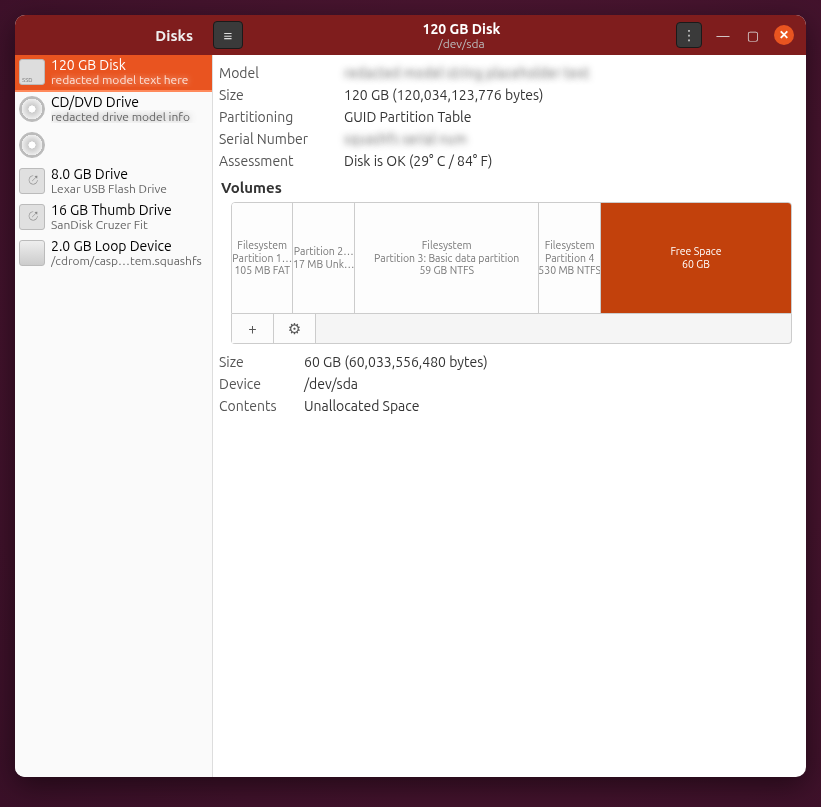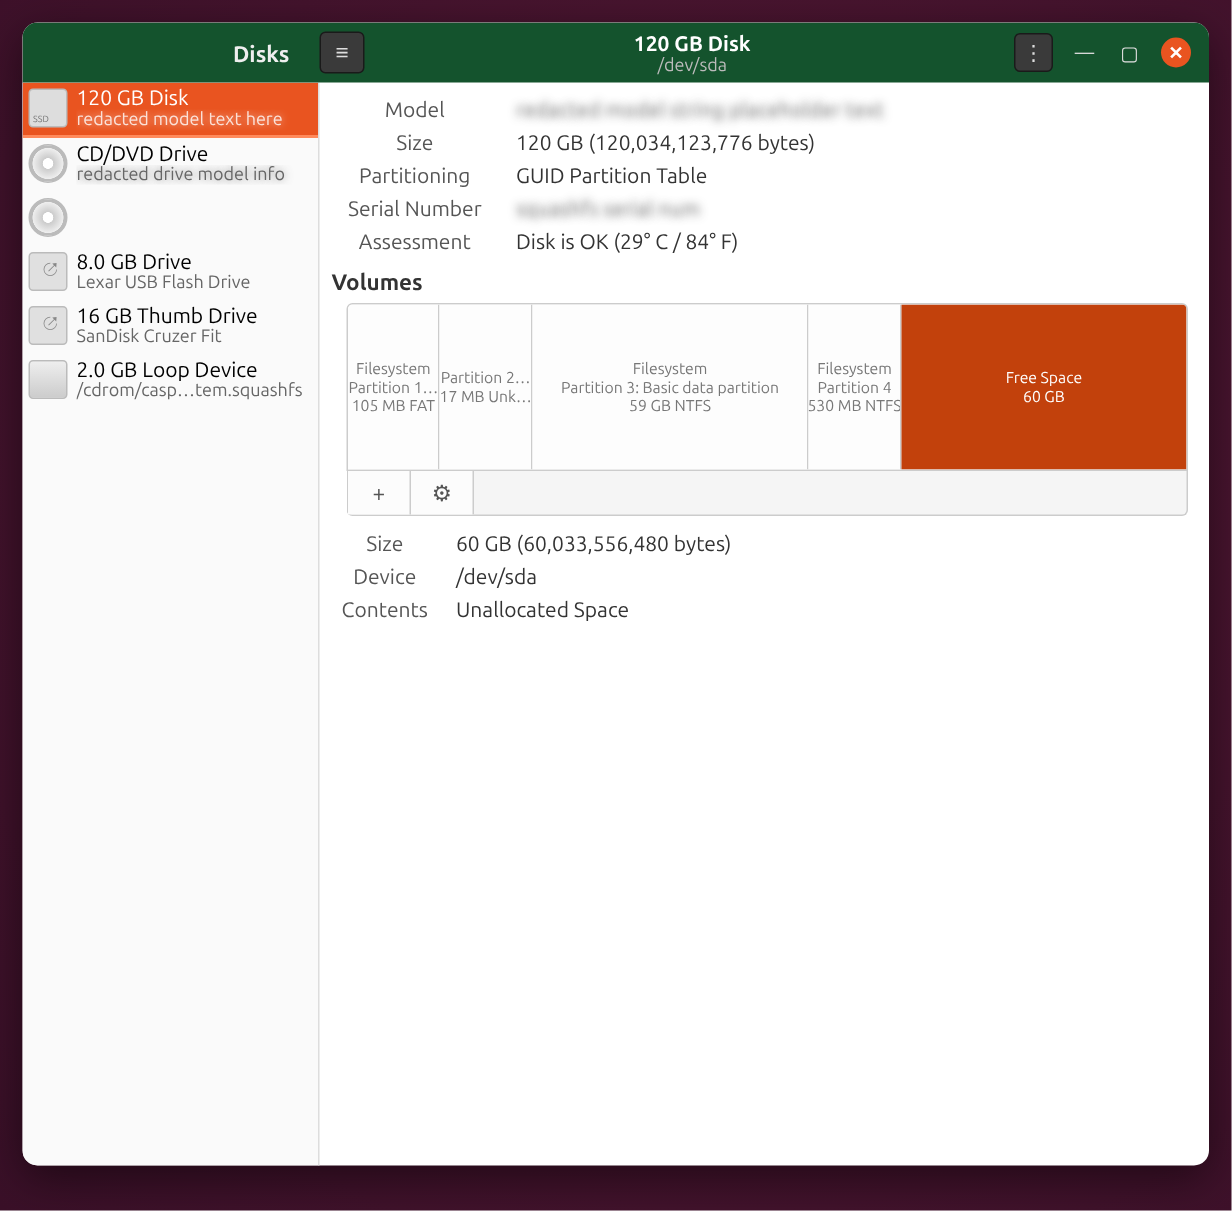--- a/index.html
+++ b/index.html
@@ -18,21 +18,21 @@
     height: 762px;
     background: #fff;
     border-radius: 10px;
     overflow: hidden;
     display: flex;
     flex-direction: column;
     box-shadow: 0 8px 30px rgba(0,0,0,0.5);
   }
   .titlebar {
     height: 40px;
-    background: #14532d;
+    background: #7f1d1d;
     display: flex;
     align-items: center;
     color: #efefef;
     position: relative;
   }
   .titlebar .app-title {
     width: 198px;
     text-align: center;
     font-weight: 600;
     font-size: 15px;
@@ -122,21 +122,21 @@
   }
   .drive .d-text { flex:1; min-width:0; line-height:1.1; overflow:hidden;}
   .drive .d-label { font-size:14px; white-space:nowrap; overflow:hidden; text-overflow:ellipsis;}
   .drive .d-sub { font-size:12px; color:#666; white-space:nowrap; overflow:hidden; text-overflow:ellipsis;}
   .drive.selected .d-sub { color: rgba(255,255,255,0.8); }
   .blur { color:transparent; text-shadow: 0 0 6px rgba(100,100,100,0.8); user-select:none;}
   .drive.selected .blur { text-shadow: 0 0 6px rgba(255,255,255,0.7); }
 
   .main { flex:1; padding: 10px 14px 14px 6px; overflow-y:auto; color:#333;}
   .info-grid { display:grid; grid-template-columns: 115px 1fr; row-gap:6px; column-gap:10px; margin-bottom:10px;}
-  .info-label { text-align:center; color:#555; font-size:14px;}
+  .info-label { text-align:left; color:#555; font-size:14px;}
   .info-value { font-size:14px; color:#333;}
   .info-value .blur { text-shadow: 0 0 6px rgba(80,80,80,0.9);}
   .section-header { font-weight:700; font-size:15px; color:#333; margin: 6px 0 6px 2px;}
 
   .volume-bar {
     display:flex; height:112px;
     border:1px solid #ccc;
     border-radius:4px 4px 0 0;
     overflow:hidden;
     margin: 0 0 0 12px;

